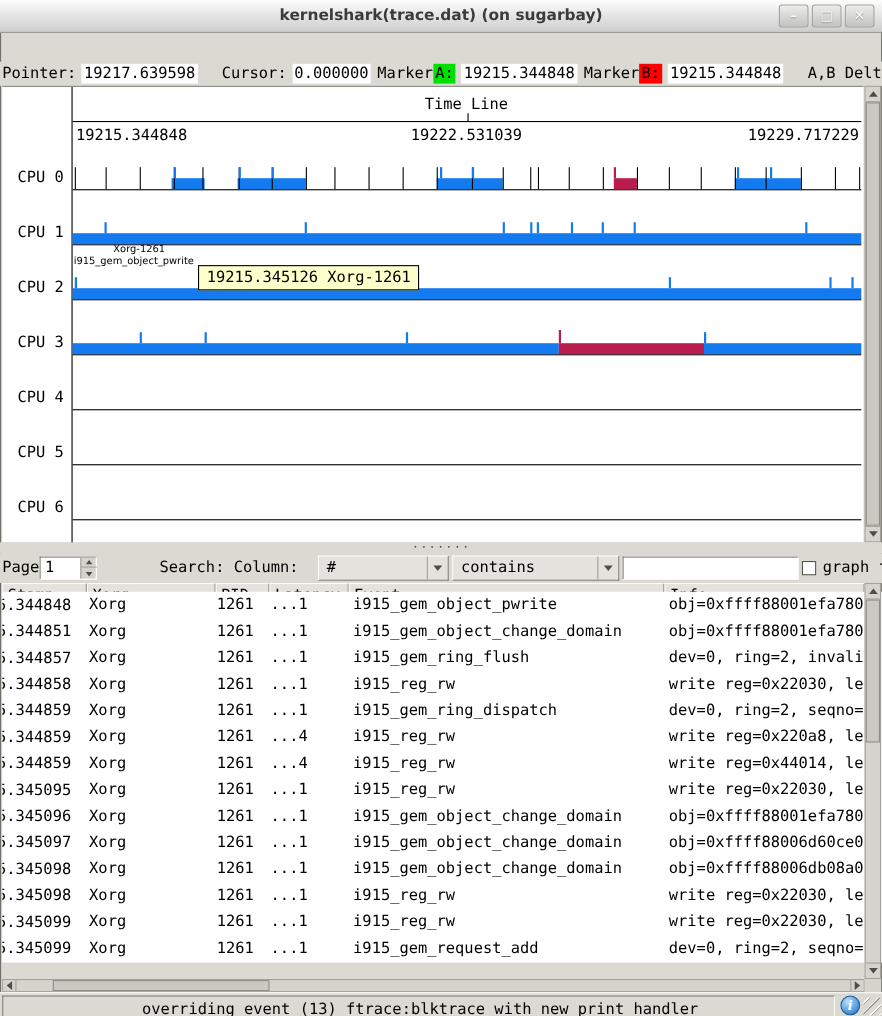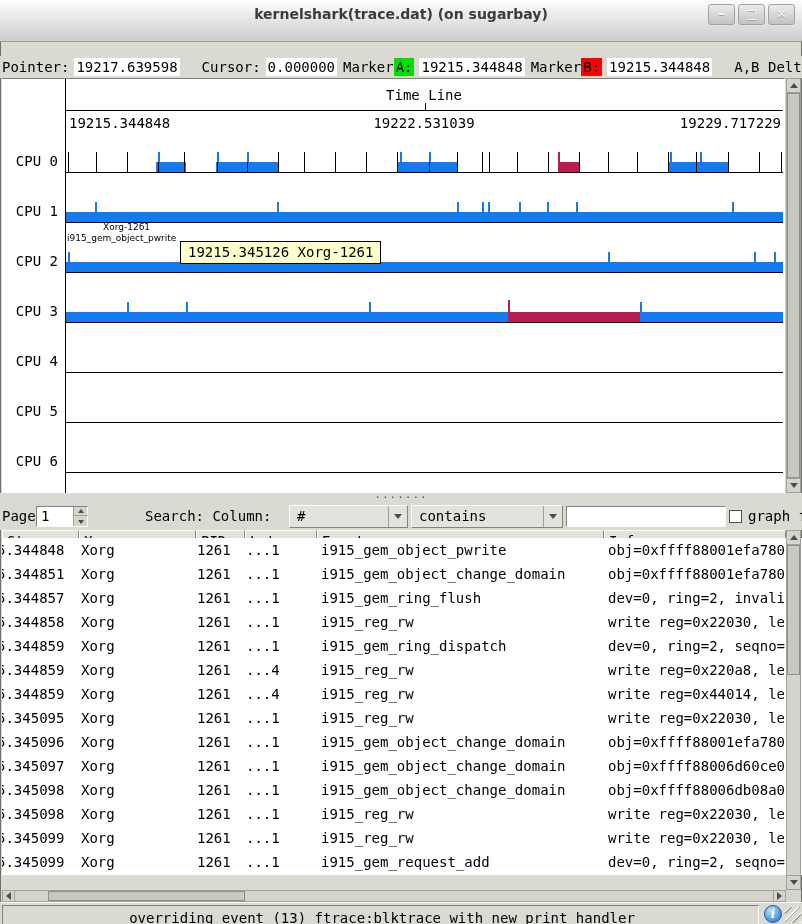--- a/index.html
+++ b/index.html
@@ -4,21 +4,21 @@
 <style>
   * { margin:0; padding:0; box-sizing:border-box; }
   html,body { background:#8a8a8a; }
   .window {
     position:relative; width:802px; height:924px; overflow:hidden;
     background:#dad9d2; color:#000;
     font-family:"DejaVu Sans Mono", monospace; font-size:14px;
     box-shadow: inset 0 0 0 1px #70706a;
   }
   
-  .titlebar { position:absolute; top:0; left:0; width:802px; height:42px;
+  .titlebar { position:absolute; top:0; left:0; width:802px; height:30px;
     background:linear-gradient(#fdfdfd,#e7e7e7 45%,#cdcdcd); border-bottom:1px solid #9a9a96; }
   .title-text { position:absolute; left:0; width:100%; top:6px; text-align:center;
     font-family:"DejaVu Sans", sans-serif; font-weight:bold; font-size:14px; color:#3b3b3b; }
   .win-buttons { position:absolute; right:7px; top:4px; display:flex; gap:3px; }
   .win-btn { width:27px; height:21px; border:1px solid #a3a39e; border-radius:3px;
     background:linear-gradient(#ececec,#c3c3c0); color:#fbfbfb; text-align:center;
     font-family:"DejaVu Sans", sans-serif; font-size:12px; line-height:19px; font-weight:bold;
     text-shadow:0 1px 1px #909090; }
   
   .menubar { position:absolute; top:30px; left:0; width:802px; height:26px;

